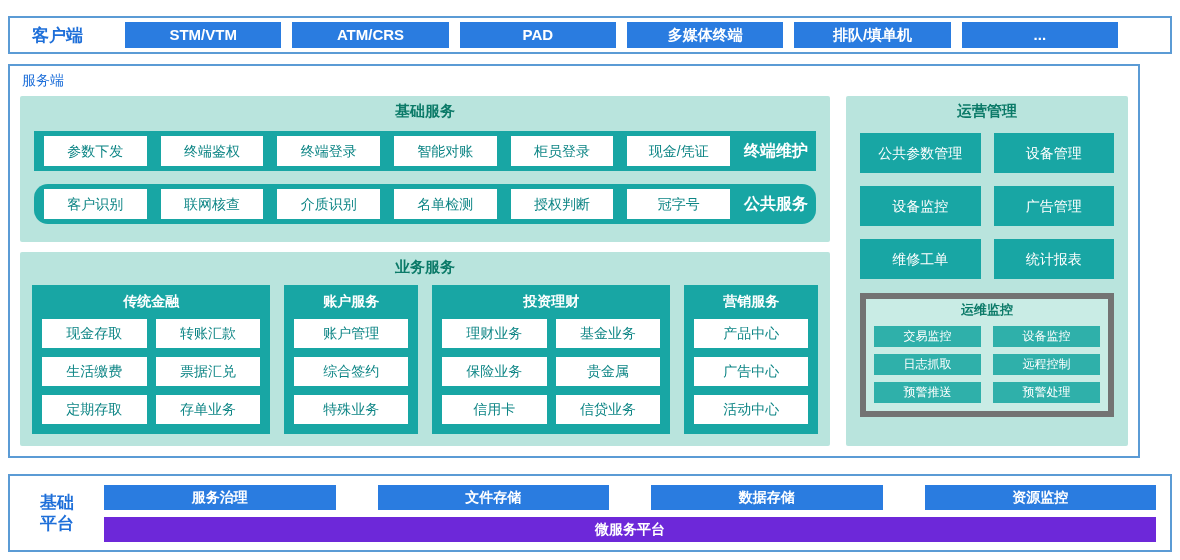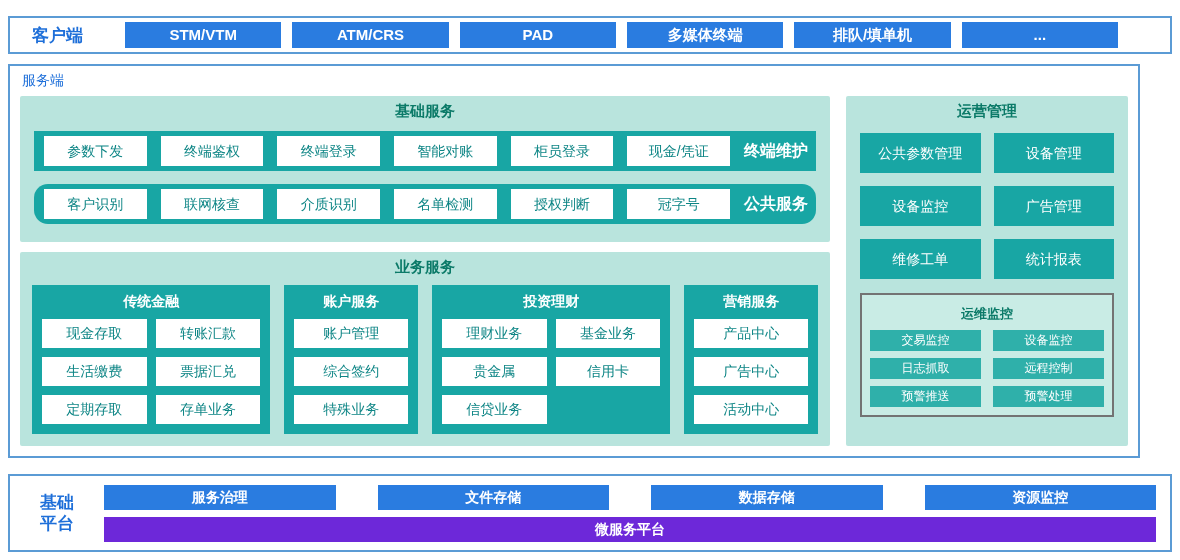--- a/index.html
+++ b/index.html
@@ -53,22 +53,22 @@
     text-align:center; font-size:14px; white-space:nowrap;
   }
   
   .operations { flex:1; display:flex; flex-direction:column; }
   .ops-grid { display:grid; grid-template-columns:1fr 1fr; gap:13px; margin:12px 14px 0; }
   .ops-btn {
     height:40px; line-height:40px; background:#18a6a4; color:#ffffff;
     text-align:center; font-size:14px; white-space:nowrap;
   }
   .monitor {
-    margin:14px 14px 12px; border:2px solid #737373; background:#c9ece5;
-    padding:8px 8px 8px;
+    margin:14px 14px 12px; border:6px solid #737373; background:#c9ece5;
+    padding:0 8px 8px;
   }
   .monitor-title { text-align:center; color:#0b7a68; font-weight:bold; font-size:13px; margin:2px 0 7px; }
   .monitor-grid { display:grid; grid-template-columns:1fr 1fr; gap:7px 12px; }
   .monitor-btn {
     height:21px; line-height:21px; background:#2fb0aa; color:#ffffff;
     text-align:center; font-size:12px; white-space:nowrap;
   }
   
   .platform { left:8px; top:474px; width:1164px; height:78px; display:flex; }
   .platform-label { width:94px; display:flex; align-items:center; justify-content:center; }
@@ -152,20 +152,21 @@
                 <div class="white-item">综合签约</div>
                 <div class="white-item">特殊业务</div>
               </div>
             </div>
 
             <div class="group g-wide">
               <div class="group-title">投资理财</div>
               <div class="group-grid cols2">
                 <div class="white-item">理财业务</div>
                 <div class="white-item">基金业务</div>
+                <div class="white-item">保险业务</div>
                 <div class="white-item">贵金属</div>
                 <div class="white-item">信用卡</div>
                 <div class="white-item">信贷业务</div>
               </div>
             </div>
 
             <div class="group g-narrow">
               <div class="group-title">营销服务</div>
               <div class="group-grid cols1">
                 <div class="white-item">产品中心</div>

